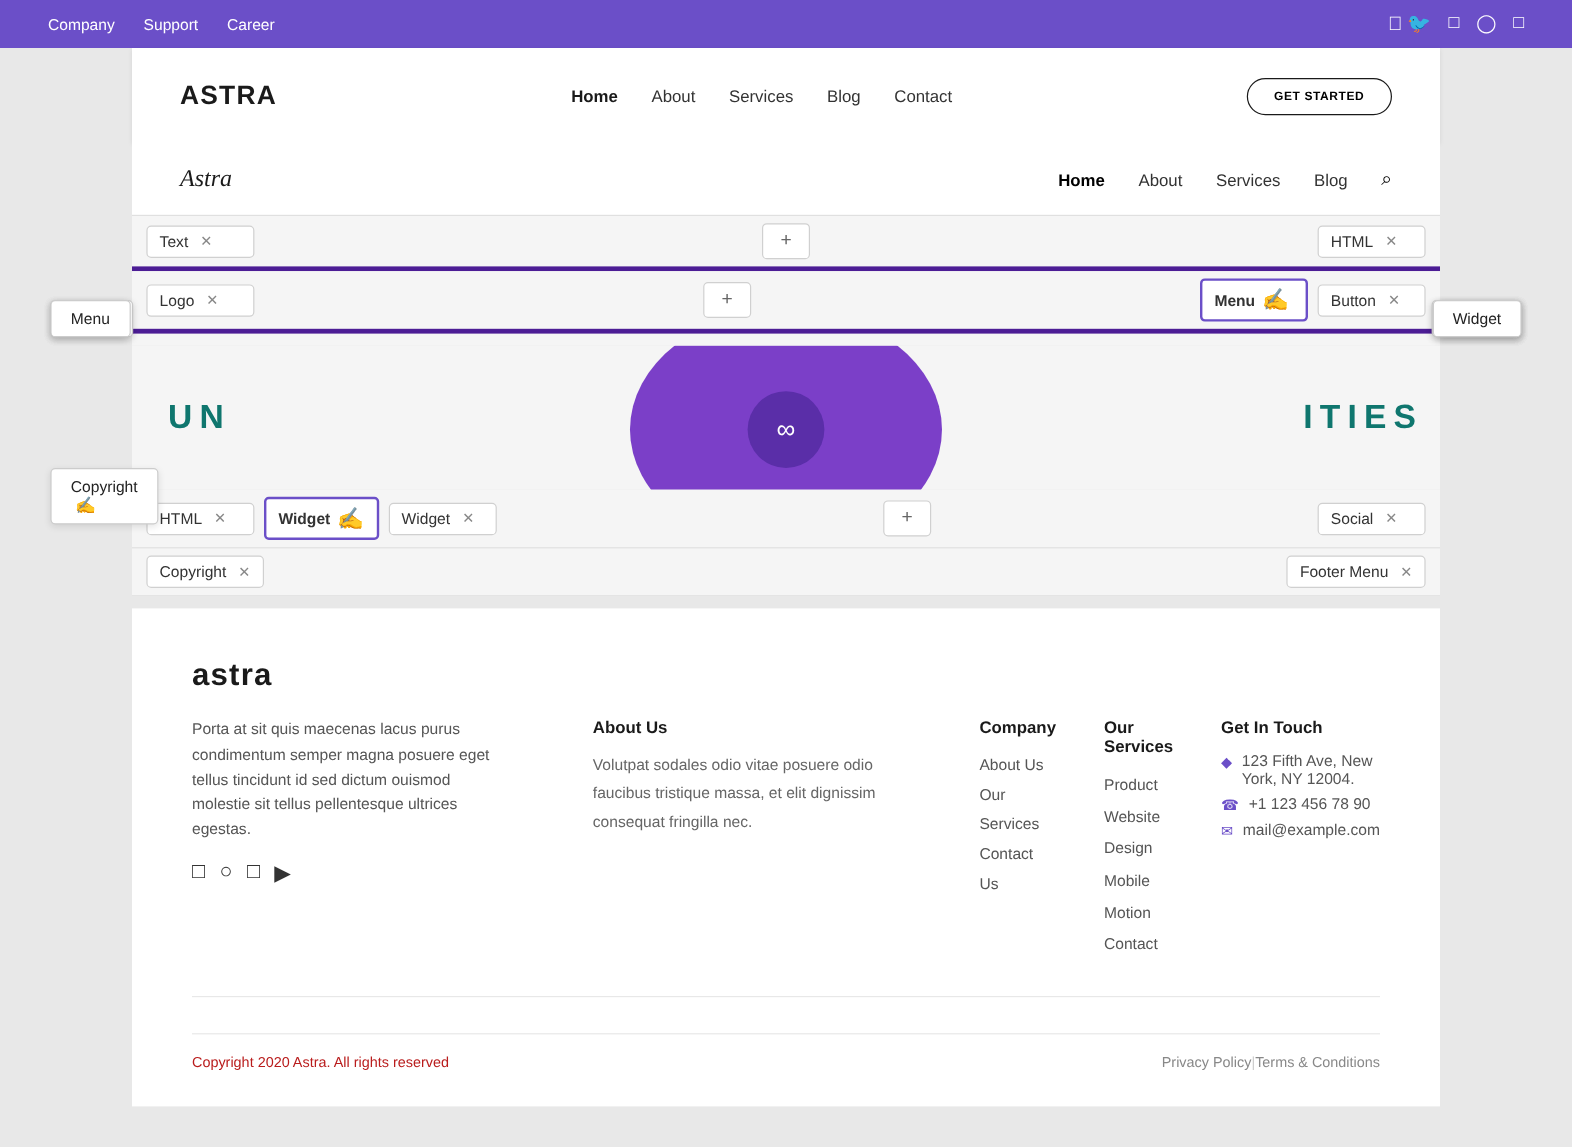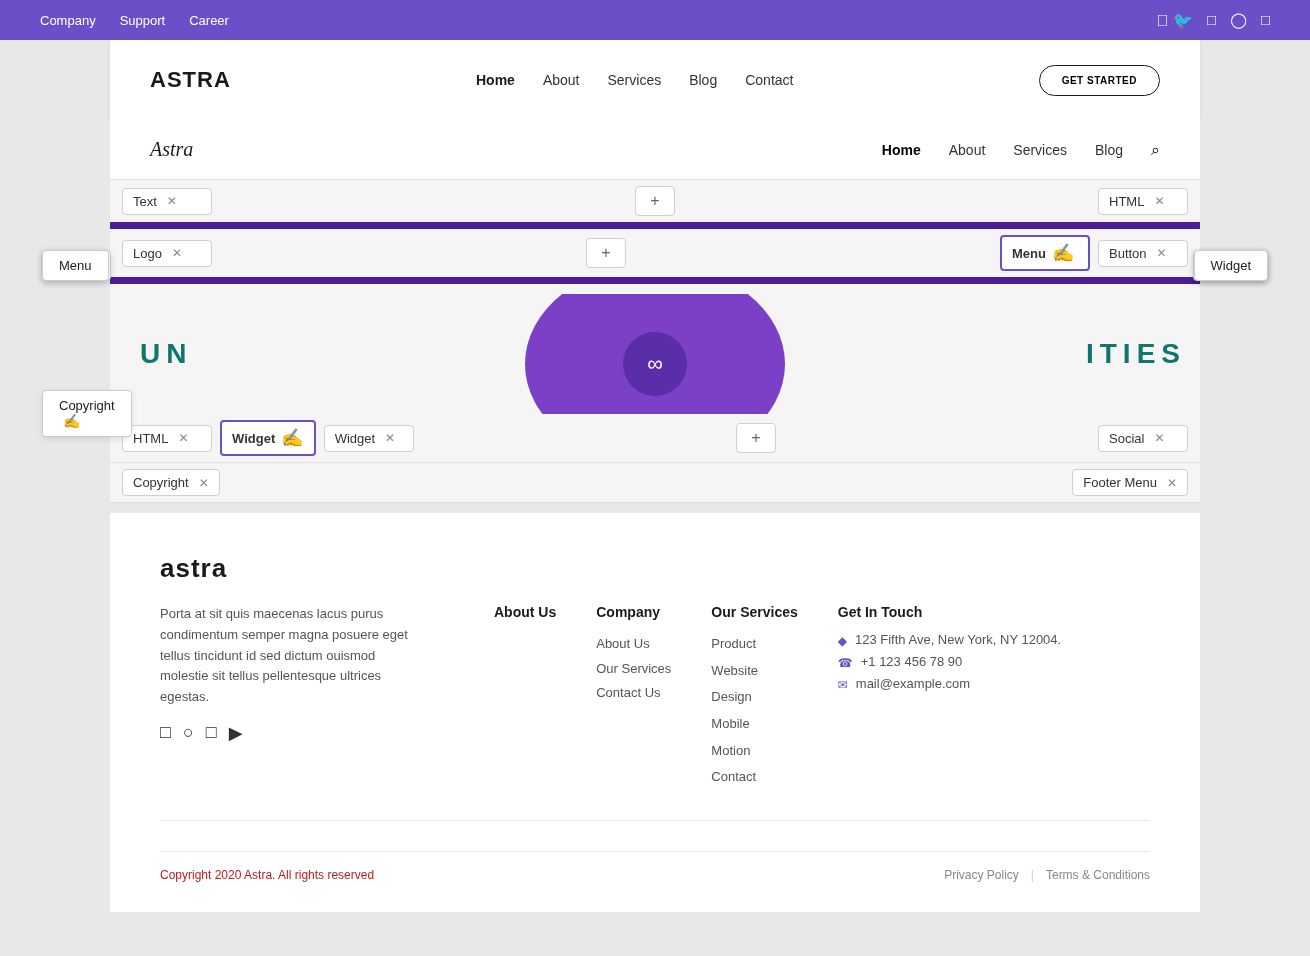--- a/index.html
+++ b/index.html
@@ -109,21 +109,21 @@
       padding: 0 0 10px 0;
       position: relative;
       z-index: 5;
     }
     .builder-row {
       display: flex;
       align-items: center;
       gap: 8px;
       padding: 6px 12px;
       background: #f5f5f5;
-      border-bottom: 7px solid #4c1d95;
+      border-bottom: 4px solid #4c1d95;
     }
     .builder-cell {
       display: flex;
       align-items: center;
       gap: 6px;
       background: #fff;
       border: 1px solid #d0d0d0;
       border-radius: 4px;
       padding: 5px 10px;
       font-size: 13px;
@@ -305,21 +305,21 @@
     }
     .footer-col .contact-icon { color: #6b4fc8; font-size: 12px; margin-top: 2px; }
     .footer-bottom {
       display: flex;
       justify-content: space-between;
       align-items: center;
       border-top: 1px solid #e8e8e8;
       padding-top: 16px;
     }
     .footer-copyright { font-size: 12px; color: #b91c1c; }
-    .footer-links { display: flex; gap: 12px; align-items: center; font-size: 12px; color: #888; }
+    .footer-links { display: flex; align-items: center; font-size: 12px; color: #888; }
     .footer-links a { text-decoration: none; color: #888; }
     .footer-links span { color: #ccc; }
 
     .service-grid { display: grid; grid-template-columns: 1fr; gap: 2px; }
     .service-grid a { display: block; text-decoration: none; color: #555; font-size: 13px; line-height: 1.9; }
   </style>
 </head>
 <body>
 
 <div class="top-bar">
@@ -453,20 +453,21 @@
           <span>□</span>
           <span>○</span>
           <span>□</span>
           <span>▶</span>
         </div>
       </div>
       <div class="footer-columns">
 
         <div class="footer-col">
           <h4>About Us</h4>
+          <p>Volutpat sodales odio vitae posuere odio faucibus tristique massa, et elit dignissim consequat fringilla nec.</p>
         </div>
 
         <div class="footer-col">
           <h4>Company</h4>
           <a>About Us</a>
           <a>Our Services</a>
           <a>Contact Us</a>
         </div>
 
         <div class="footer-col">

